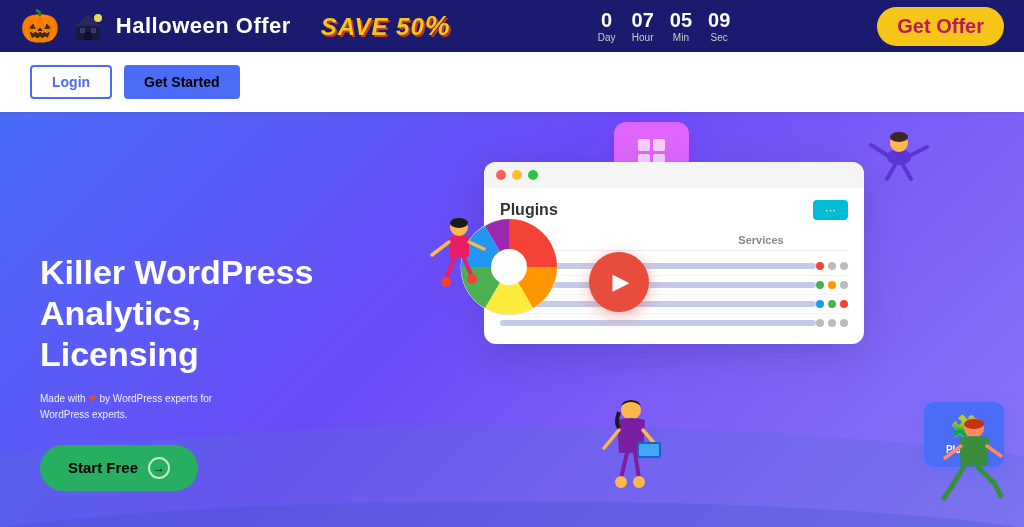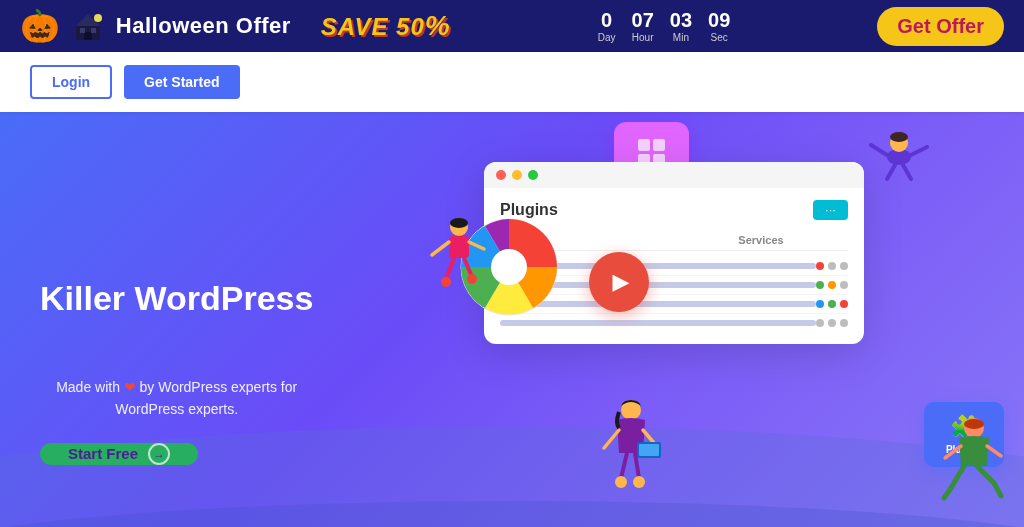--- a/index.html
+++ b/index.html
@@ -129,21 +129,21 @@
       color: #4a6cf7;
       background: transparent;
       border-radius: 4px;
       padding: 7px 20px;
       font-size: 14px;
       font-weight: 600;
       cursor: pointer;
     }
     .get-started-btn {
       background: #4a6cf7;
-      color: #ffffff;
+      color: #000000;
       border: none;
       border-radius: 4px;
       padding: 9px 20px;
       font-size: 14px;
       font-weight: 600;
       cursor: pointer;
     }
 
     
     .hero {
@@ -184,35 +184,34 @@
     }
     .hero-title {
       font-size: 34px;
       font-weight: 800;
       color: white;
       line-height: 1.2;
       margin-bottom: 16px;
     }
     .hero-subtitle {
       color: rgba(255,255,255,0.9);
-      font-size: 14px;
+      font-size: 10px;
       line-height: 1.6;
       margin-bottom: 22px;
-      text-align: center;
     }
     .heart-icon {
       color: #e74c3c;
       display: inline;
     }
     .start-free-btn {
       background: #27ae60;
-      color: #4c1d95;
+      color: #000000;
       border: none;
       border-radius: 30px;
-      padding: 0 28px;
+      padding: 12px 28px;
       font-size: 15px;
       font-weight: 600;
       cursor: pointer;
       display: inline-flex;
       align-items: center;
       gap: 10px;
     }
     .start-free-btn .arrow-circle {
       width: 22px;
       height: 22px;
@@ -402,21 +401,21 @@
   <div class="countdown">
     <div class="countdown-item">
       <span class="countdown-number">0</span>
       <span class="countdown-label">Day</span>
     </div>
     <div class="countdown-item">
       <span class="countdown-number">07</span>
       <span class="countdown-label">Hour</span>
     </div>
     <div class="countdown-item">
-      <span class="countdown-number">03</span>
+      <span class="countdown-number">05</span>
       <span class="countdown-label">Min</span>
     </div>
     <div class="countdown-item">
       <span class="countdown-number">09</span>
       <span class="countdown-label">Sec</span>
     </div>
   </div>
 
   <button class="get-offer-btn">Get Offer</button>
 </div>
@@ -427,21 +426,21 @@
   <div class="nav-right">
     <button class="login-btn">Login</button>
     <button class="get-started-btn">Get Started</button>
   </div>
 </nav>
 
 <section class="hero">
   <div class="hero-content">
     <h1 class="hero-title">
       <span>Killer WordPress</span><br>
-      <br>
+      <span>Analytics, Licensing</span><br>
     </h1>
     <p class="hero-subtitle">
       Made with <span class="heart-icon">❤</span> by WordPress experts for<br>WordPress experts.
     </p>
     <button class="start-free-btn">
       <span>Start Free</span>
       <span class="arrow-circle">→</span>
     </button>
   </div>
 

